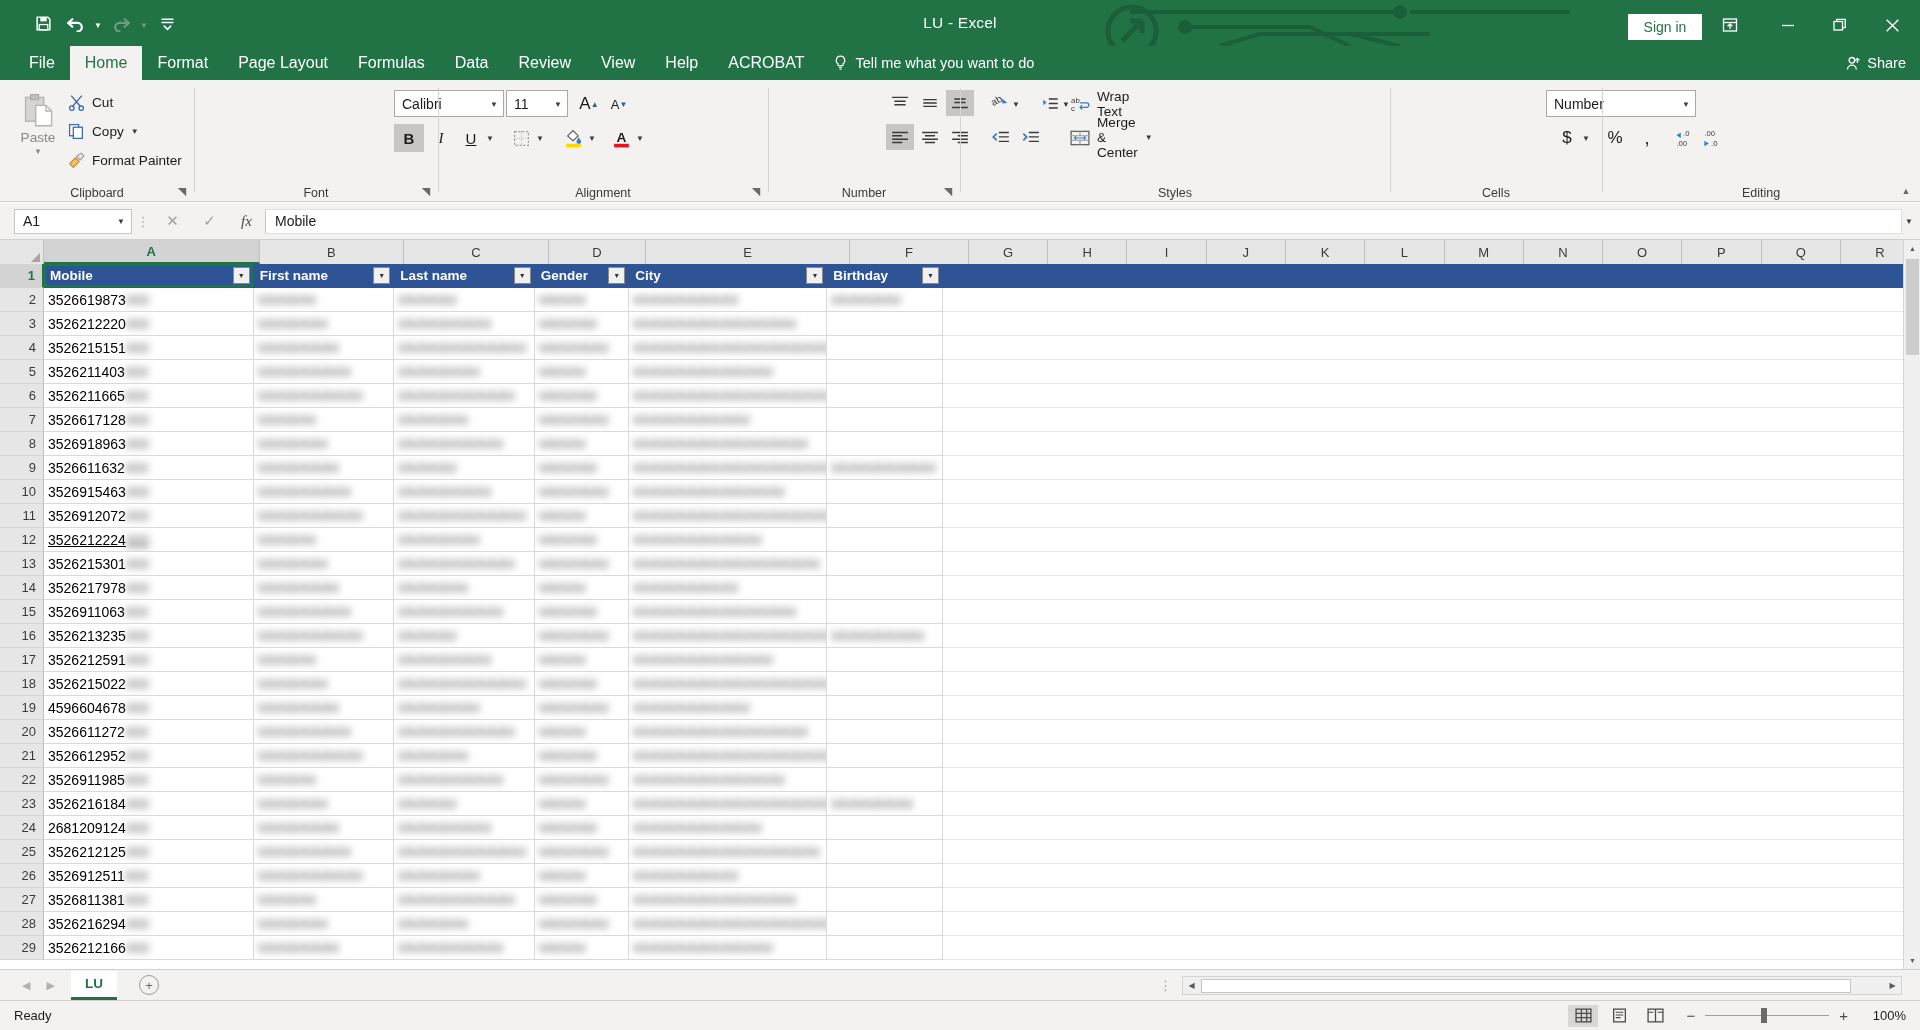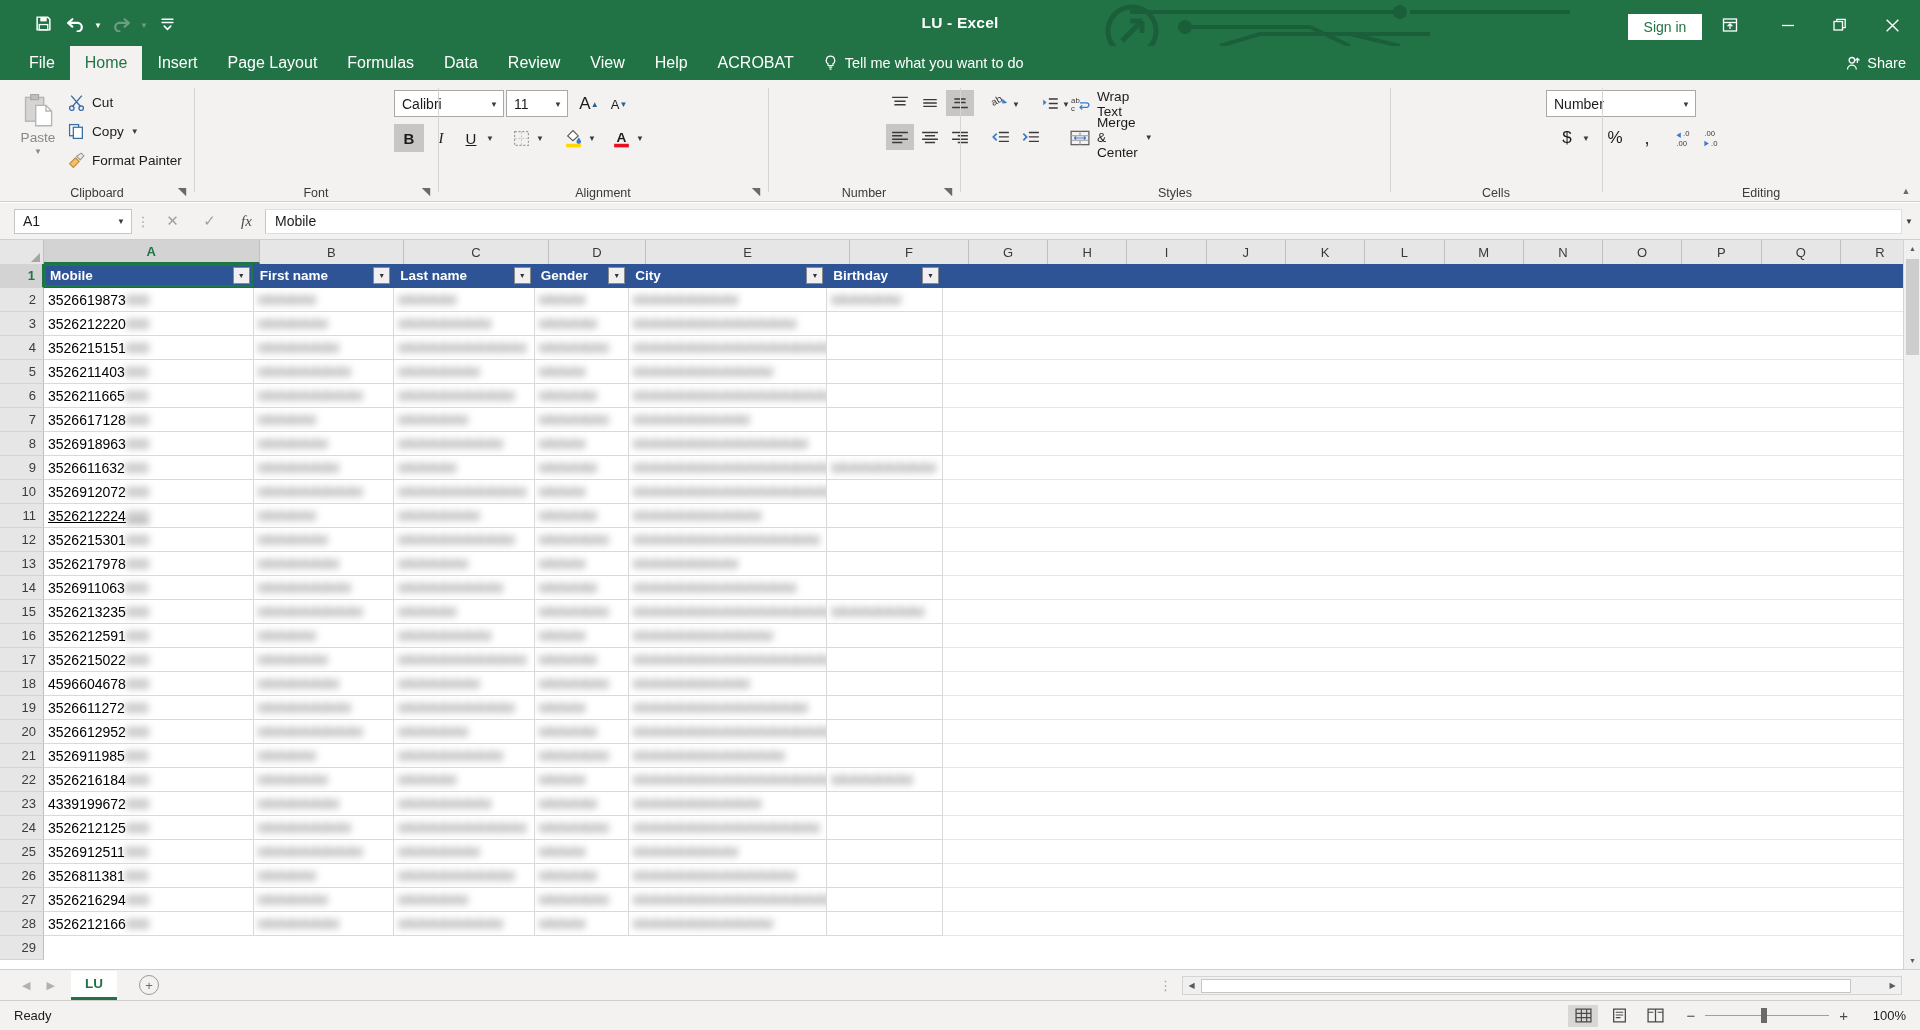--- a/index.html
+++ b/index.html
@@ -21,21 +21,21 @@
     width:30px; height:28px; display:flex; align-items:center; justify-content:center;
     color:#ffffff;
   }
   .qat-btn.disabled { color:#6e9e82; }
   .qat-caret { width:12px; height:28px; display:flex; align-items:flex-end; justify-content:center;
     padding-bottom:7px; color:#ffffff; font-size:8px; }
   .qat-caret.disabled { color:#6e9e82; }
   .title-text {
     position:absolute; left:0; top:0; width:1920px; height:46px;
     display:flex; align-items:center; justify-content:center;
-    color:#ffffff; font-size:15.5px; letter-spacing:.2px;font-weight:bold;
+    color:#ffffff; font-size:15.5px; letter-spacing:.2px;
   }
   .signin {
     position:absolute; right:218px; top:14px; height:26px; min-width:74px;
     background:#ffffff; color:#217346; font-size:14px;
     display:flex; align-items:center; justify-content:center; padding:0 10px;
   }
   .tb-ctl {
     position:absolute; top:10px; width:44px; height:30px;
     display:flex; align-items:center; justify-content:center; color:#ffffff;
   }
@@ -331,21 +331,21 @@
   <div class="tb-ctl close">
     <svg width="17" height="17" viewBox="0 0 16 16">
         <path d="M2.5 2.5 L13.5 13.5 M13.5 2.5 L2.5 13.5" stroke="#fff" stroke-width="1.35"></path>
       </svg>
   </div>
 </div>
 
 <div class="tabstrip">
   <div class="rtab">File</div>
   <div class="rtab active">Home</div>
-  <div class="rtab">Insert</div>
+  <div class="rtab">Format</div>
   <div class="rtab">Page Layout</div>
   <div class="rtab">Formulas</div>
   <div class="rtab">Data</div>
   <div class="rtab">Review</div>
   <div class="rtab">View</div>
   <div class="rtab">Help</div>
   <div class="rtab">ACROBAT</div>
   <div class="tellme">
     <span class="icon">
       <svg width="15" height="16" viewBox="0 0 14 16">
@@ -870,20 +870,42 @@
           <div class="cell" style="width: 206px;">
             <span class="blurtxt">MMMMMMMMMMMMMMMMMMMM</span>
           </div>
           <div class="cell" style="width: 120px;">
             <span class="blurtxt">MMMMMMMMM</span>
           </div>
           <div class="cell" style="width: 1000px; border-right: none; border-bottom: 1px solid rgb(230, 230, 230);"></div>
         </div>
         <div class="row">
           <div class="cell" style="width: 218px;">
+            <span>3526915463</span>
+            <span class="blurtxt dk" style="margin-left: 0px;">000</span>
+          </div>
+          <div class="cell" style="width: 146px;">
+            <span class="blurtxt">MMMMMMMM</span>
+          </div>
+          <div class="cell" style="width: 146px;">
+            <span class="blurtxt">MMMMMMMM</span>
+          </div>
+          <div class="cell" style="width: 98px;">
+            <span class="blurtxt">MMMMMM</span>
+          </div>
+          <div class="cell" style="width: 206px;">
+            <span class="blurtxt">MMMMMMMMMMMMM</span>
+          </div>
+          <div class="cell" style="width: 120px;">
+            <span class="blurtxt"></span>
+          </div>
+          <div class="cell" style="width: 1000px; border-right: none; border-bottom: 1px solid rgb(230, 230, 230);"></div>
+        </div>
+        <div class="row">
+          <div class="cell" style="width: 218px;">
             <span>3526912072</span>
             <span class="blurtxt dk" style="margin-left: 0px;">000</span>
           </div>
           <div class="cell" style="width: 146px;">
             <span class="blurtxt">MMMMMMMMM</span>
           </div>
           <div class="cell" style="width: 146px;">
             <span class="blurtxt">MMMMMMMMMMM</span>
           </div>
           <div class="cell" style="width: 98px;">
@@ -1156,21 +1178,21 @@
           <div class="cell" style="width: 206px;">
             <span class="blurtxt">MMMMMMMMMMMMMMMMMM</span>
           </div>
           <div class="cell" style="width: 120px;">
             <span class="blurtxt">MMMMMMM</span>
           </div>
           <div class="cell" style="width: 1000px; border-right: none; border-bottom: 1px solid rgb(230, 230, 230);"></div>
         </div>
         <div class="row">
           <div class="cell" style="width: 218px;">
-            <span>4339199672</span>
+            <span>2681209124</span>
             <span class="blurtxt dk" style="margin-left: 0px;">000</span>
           </div>
           <div class="cell" style="width: 146px;">
             <span class="blurtxt">MMMMMMM</span>
           </div>
           <div class="cell" style="width: 146px;">
             <span class="blurtxt">MMMMMMMM</span>
           </div>
           <div class="cell" style="width: 98px;">
             <span class="blurtxt">MMMMM</span>

